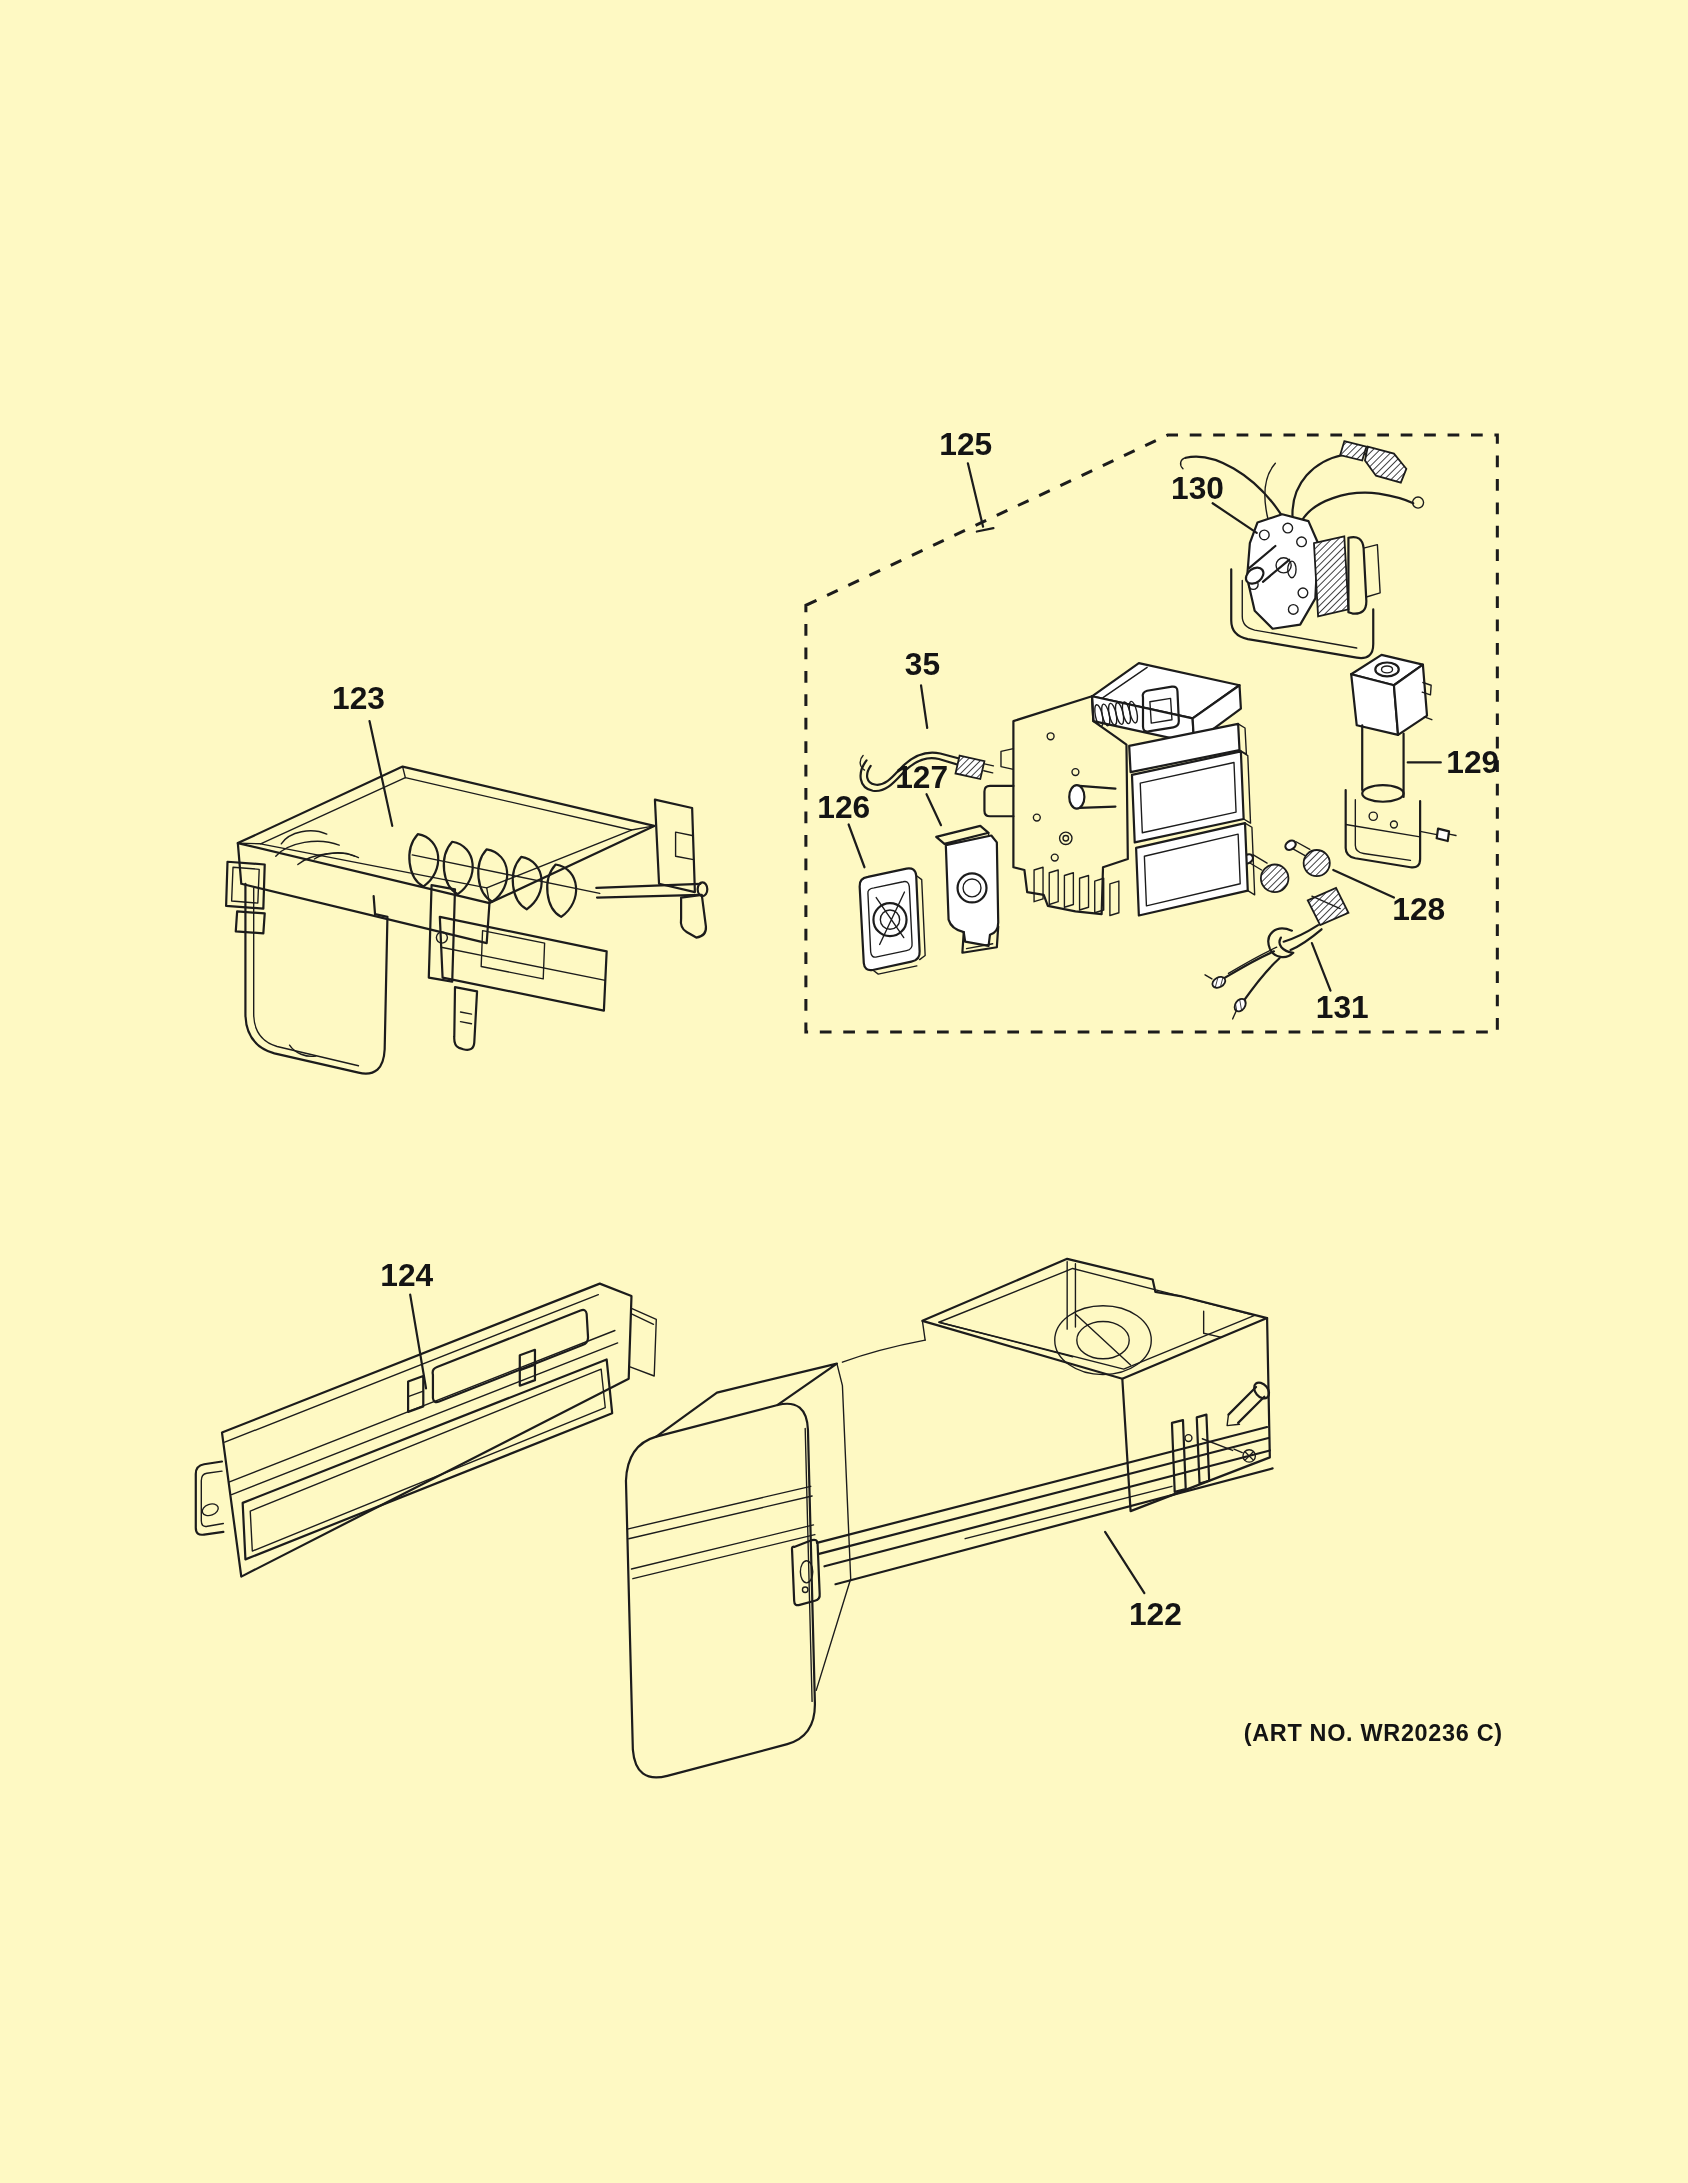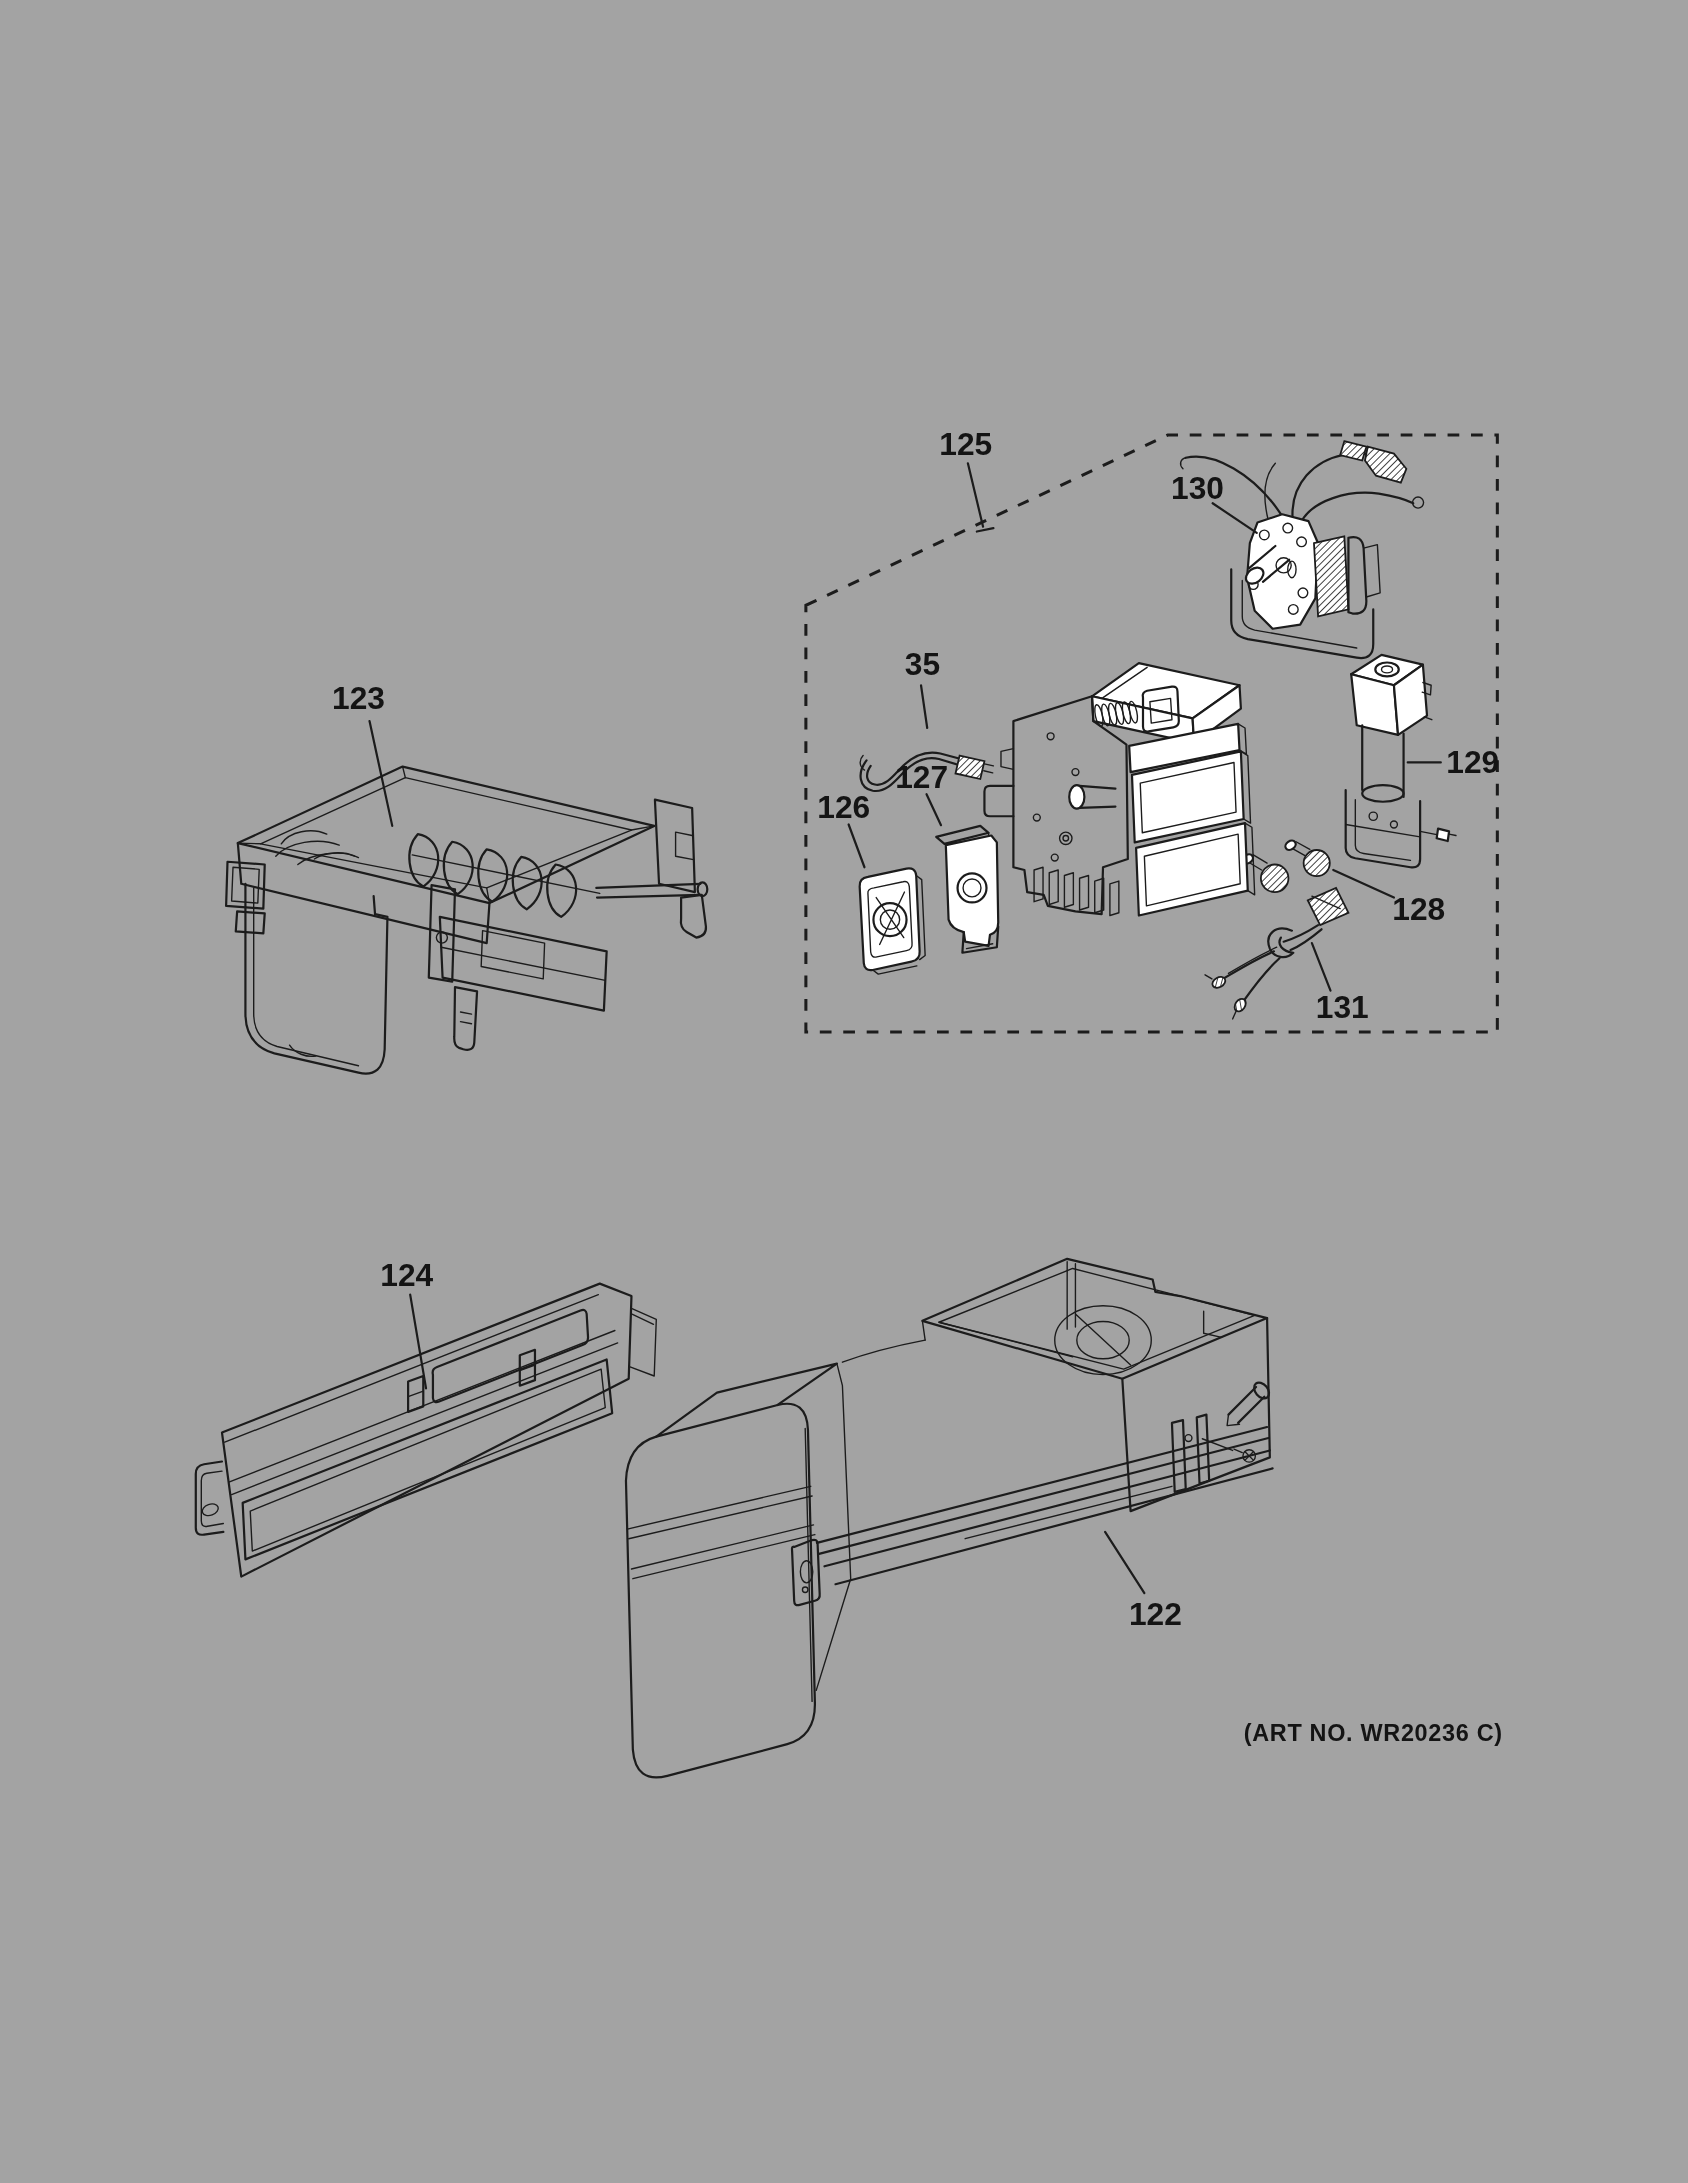--- a/index.html
+++ b/index.html
@@ -1,19 +1,19 @@
 <!DOCTYPE html>
 <html style="font-size:11px"><head>
 <meta charset="utf-8">
 <style>
   html,body{margin:0;padding:0;background:#e8e8e8;}
   .page{
     position:relative;
     width:1689px;height:2183px;
-    background:#a3a3a3;
+    background:#fef9c3;
     font-family:"Liberation Sans", sans-serif;
     overflow:hidden;
   }
   svg{position:absolute;inset:0;display:block;}
   .ln{stroke:#1c1c1c;fill:none;stroke-width:3.2;stroke-linecap:round;stroke-linejoin:round;}
   .thin{stroke-width:2;}
   .dash{stroke:#1c1c1c;fill:none;stroke-width:4.4;stroke-dasharray:17 17;stroke-linecap:butt;}
   .hatchfill{fill:url(#hatch);stroke:#1c1c1c;stroke-width:2.6;}
   .whitefill{fill:#ffffff;stroke:#1c1c1c;stroke-width:3.2;stroke-linejoin:round;}
   .callout{font:600 46px "Liberation Sans", sans-serif;fill:#141414;}

